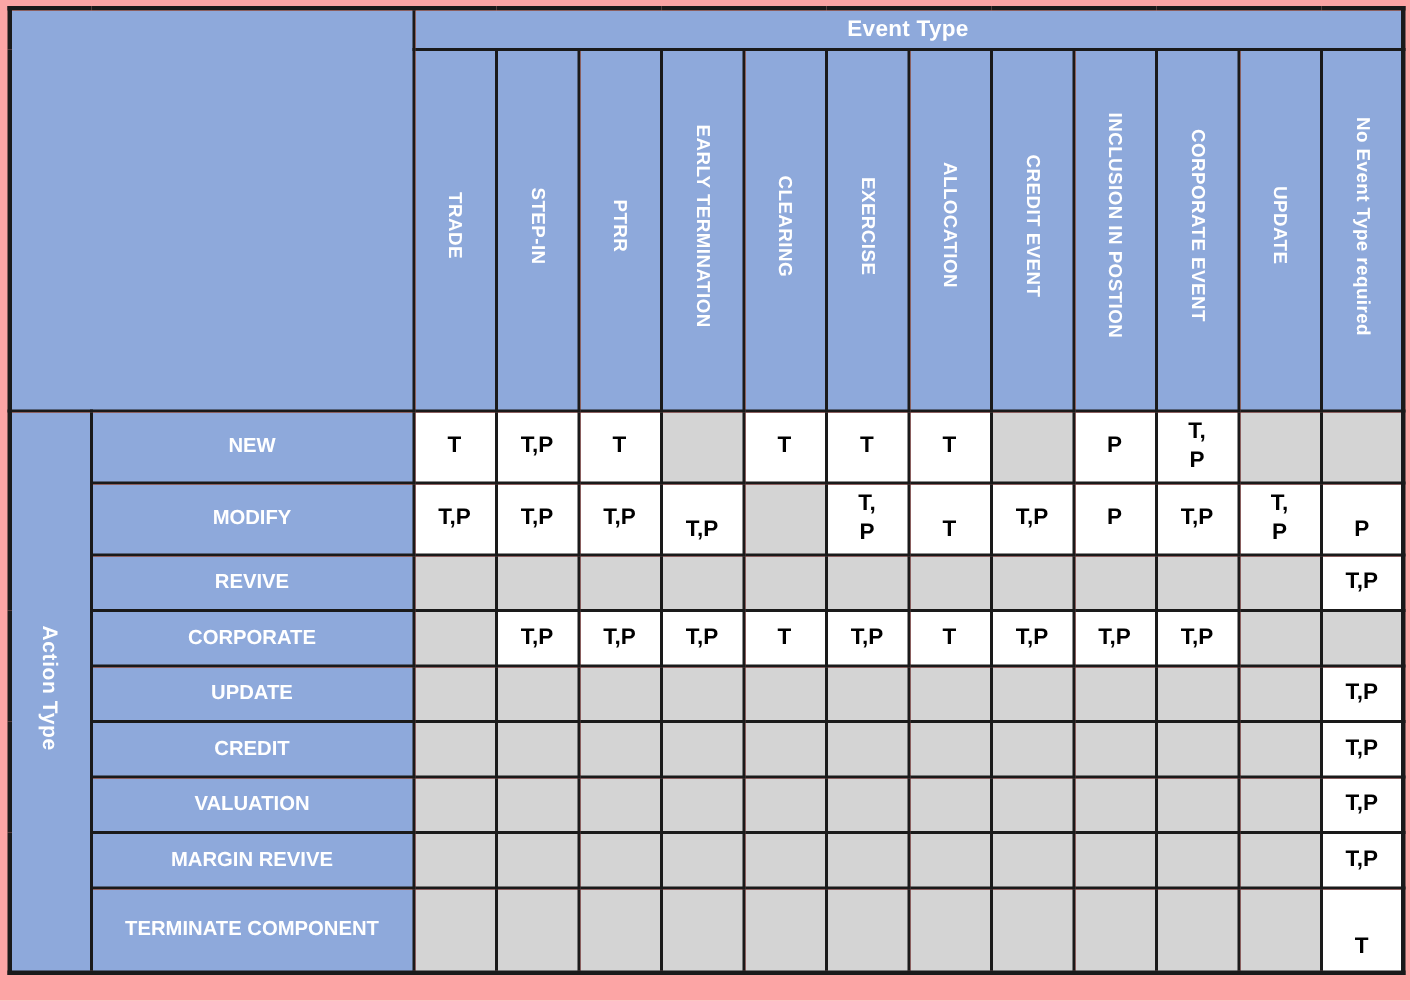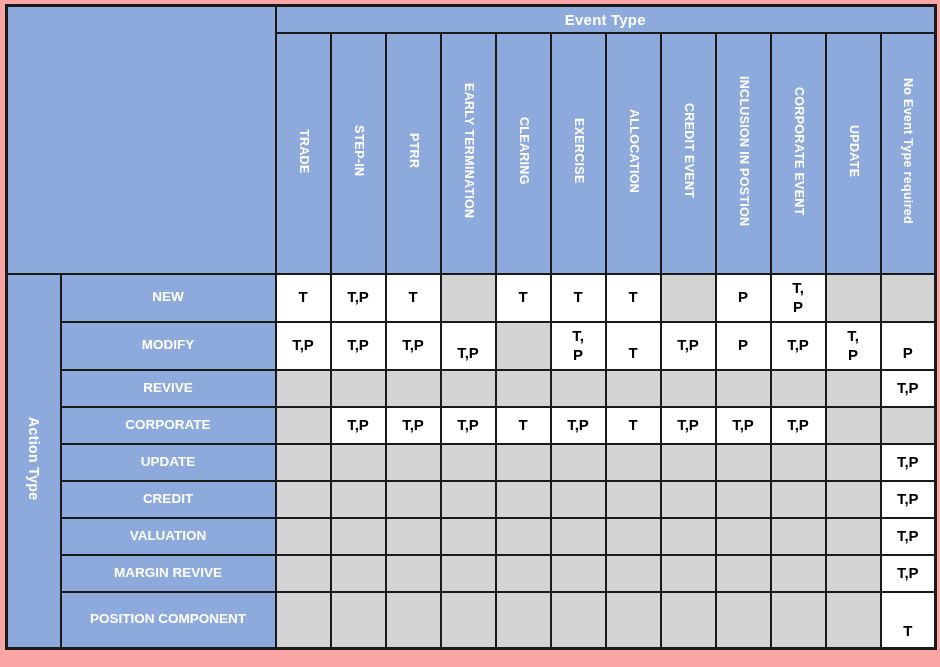--- a/index.html
+++ b/index.html
@@ -212,21 +212,21 @@
           <td class="cell empty"></td>
           <td class="cell empty"></td>
           <td class="cell empty"></td>
           <td class="cell empty"></td>
           <td class="cell empty"></td>
           <td class="cell empty"></td>
           <td class="cell empty"></td>
           <td class="cell">T,P</td>
         </tr>
         <tr class="r8">
-          <td class="hdr rowlabel">POSITION COMPONENT</td>
+          <td class="hdr rowlabel">TERMINATE COMPONENT</td>
           <td class="cell empty"></td>
           <td class="cell empty"></td>
           <td class="cell empty"></td>
           <td class="cell empty"></td>
           <td class="cell empty"></td>
           <td class="cell empty"></td>
           <td class="cell empty"></td>
           <td class="cell empty"></td>
           <td class="cell empty"></td>
           <td class="cell empty"></td>

